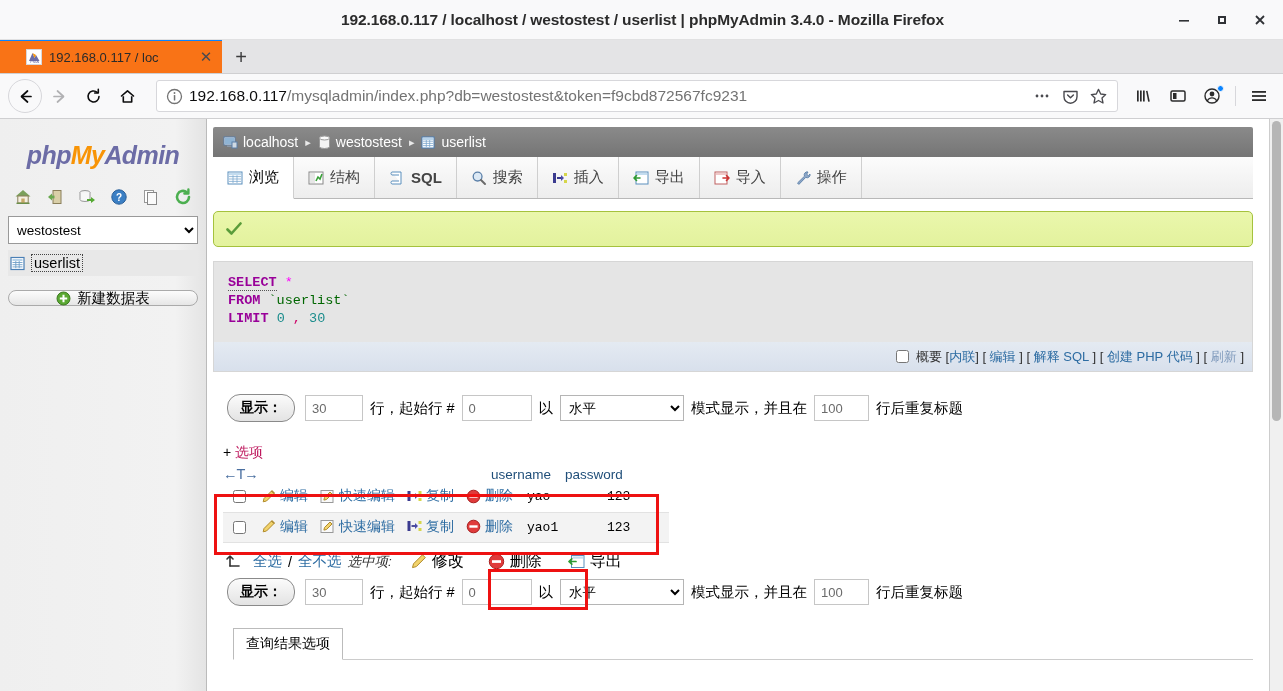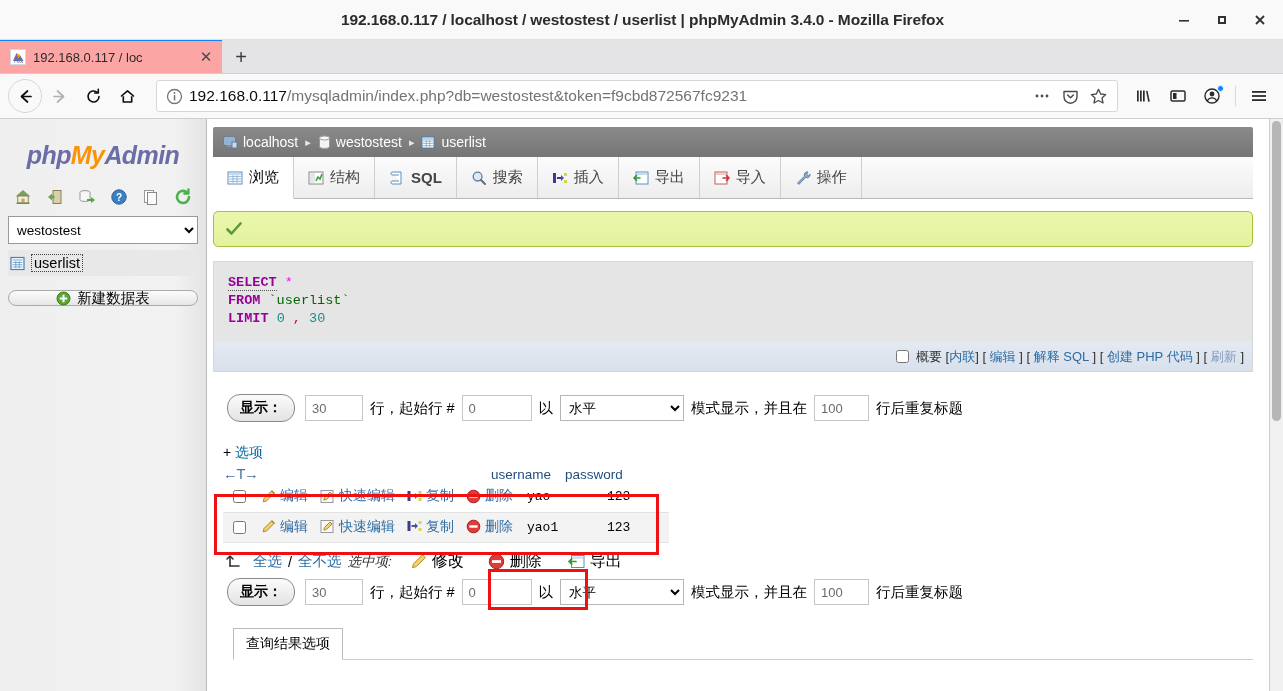--- a/index.html
+++ b/index.html
@@ -34,24 +34,24 @@
 
   .tabstrip {
     height: 34px;
     background: #e4e4e6;
     display: flex; align-items: flex-end;
     padding-left: 0px;
     border-bottom: 1px solid #cfcfd1;
   }
   .tab {
     width: 222px; height: 34px;
-    background: #fca5a5;
+    background: #f97316;
     border-top: 2px solid #0a84ff;
     display: flex; align-items: center;
-    padding: 0 6px 0 10px;
+    padding: 0 6px 0 26px;
     font-size: 13px; color: #2b2b2b;
   }
   .tab-favicon {
     width: 16px; height: 16px; margin-right: 7px;
     flex: 0 0 16px;
     display:flex;align-items:center;justify-content:center;
     background:#fff;border:1px solid #d7d7db;
   }
   .tab-title {
     flex: 1; white-space: nowrap; overflow: hidden;
@@ -275,21 +275,21 @@
   .sel {
     border: 1px solid #b5b5b5; background: #fff;
     height: 26px; width: 124px; font-size: 13.5px;
     padding: 0 4px;
     font-family: "Liberation Sans", sans-serif;
   }
   .lbl { padding: 0 7px; }
 
   .optline { margin-top: 22px; padding-left: 10px; font-size: 14px; }
   .optline .plus { color: #000; }
-  .optline a { color: #0369a1; text-decoration: none; }
+  .optline a { color: #be185d; text-decoration: none; }
 
   .sorthdr {
     display: flex; align-items: flex-end;
     padding-left: 10px; margin-top: 4px;
     font-size: 14.5px; color: #39547a;
   }
   .arrow-t { color: #4a6fa0; letter-spacing: -1px; }
   .colhdr { font-weight: normal; color: #1f4e79; font-size: 13.5px; }
 
   .datatable {

